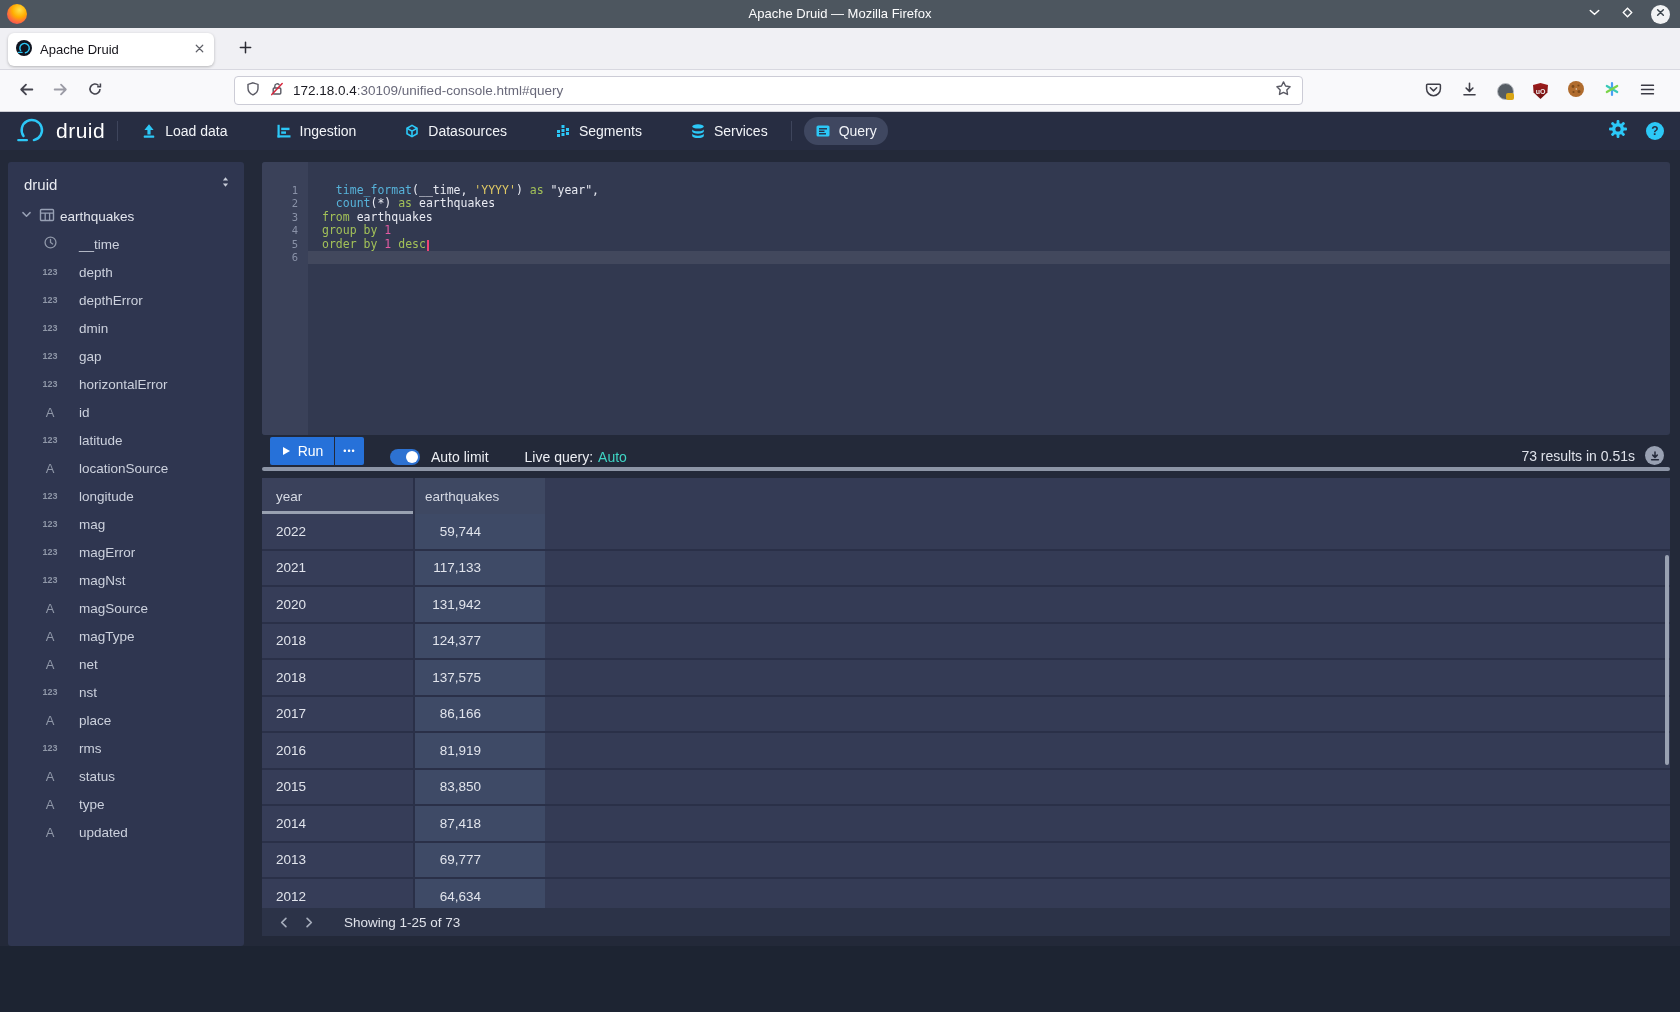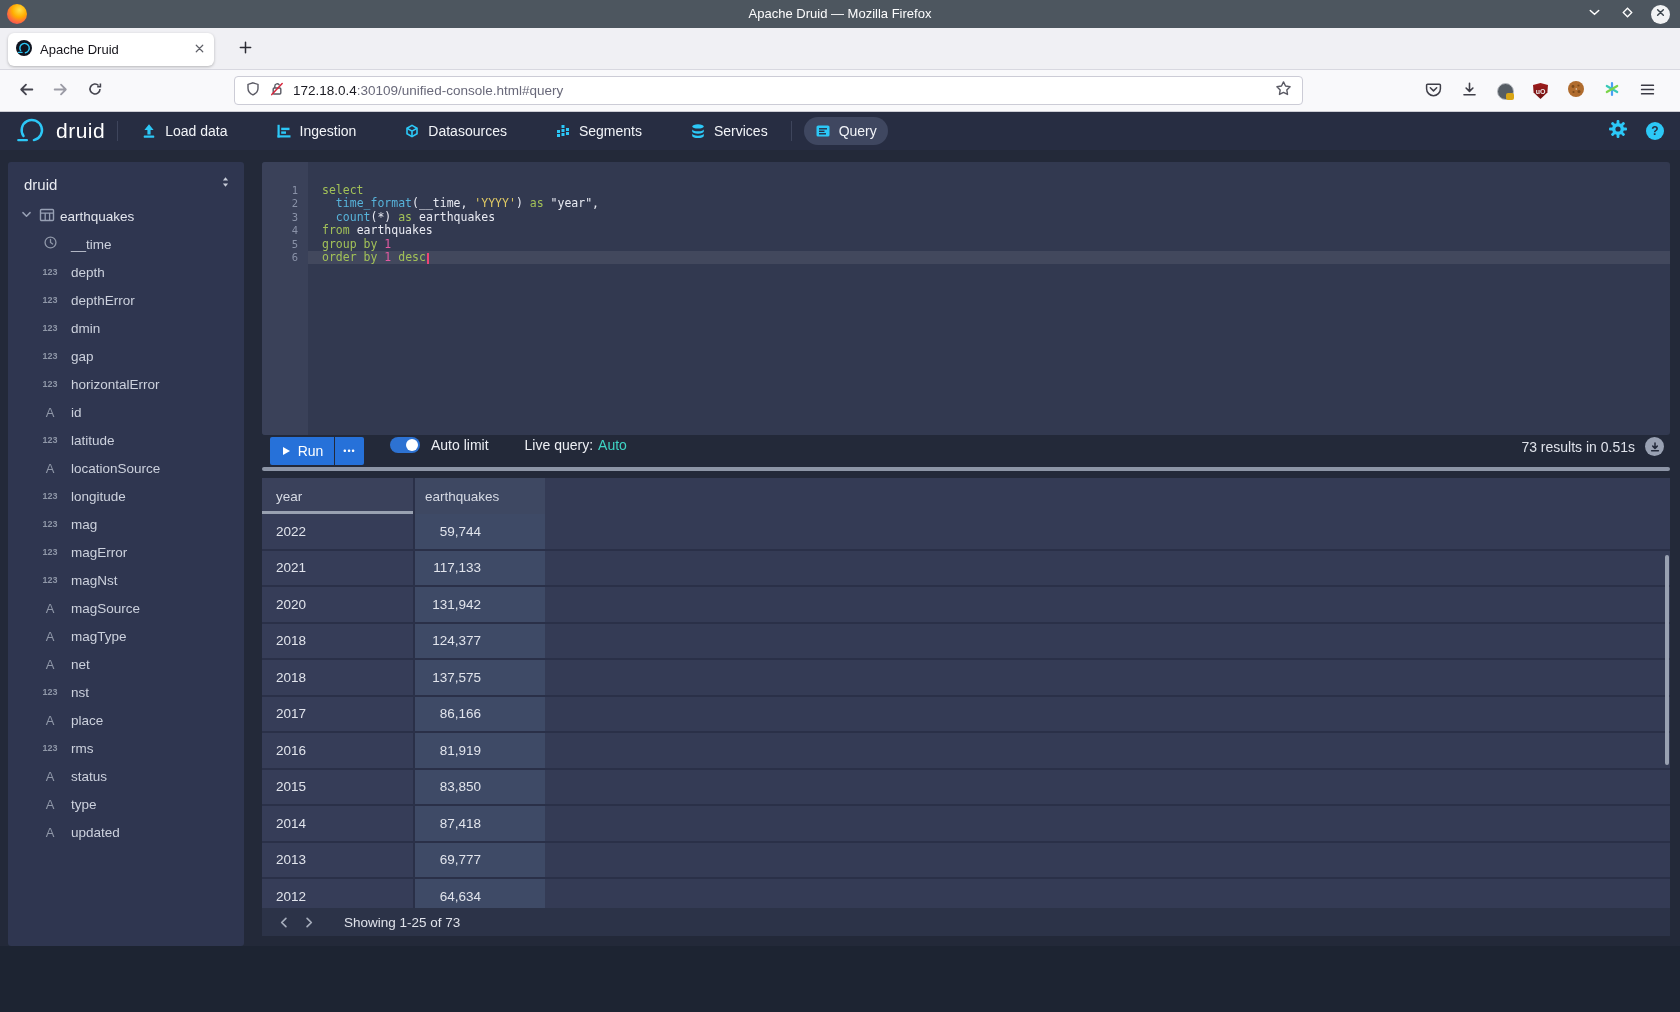--- a/index.html
+++ b/index.html
@@ -53,39 +53,39 @@
   .nav-icon{display:flex;align-items:center;}
   .hdr-spacer{flex:1;}
   .help-circle{width:18px;height:18px;border-radius:50%;background:#2cc8f7;color:#272d42;
     font-size:12px;font-weight:bold;display:flex;align-items:center;justify-content:center;margin-left:18px;}
 
   
   .sidebar{position:absolute;left:8px;top:50px;width:236px;height:784px;background:#2f3650;border-radius:3px;box-sizing:border-box;}
   .schema-row{display:flex;align-items:center;padding:13px 12px 9px 16px;}
   .schema-name{flex:1;color:#e8eaf0;font-size:15px;}
   .tree-table-row{display:flex;align-items:center;height:28px;padding-left:11px;gap:5px;color:#e3e6ee;font-size:13.5px;}
-  .col-row{display:flex;align-items:center;height:28px;padding-left:33px;gap:12px;color:#ccd1dd;font-size:13.5px;}
+  .col-row{display:flex;align-items:center;height:28px;padding-left:33px;gap:20px;color:#ccd1dd;font-size:13.5px;}
   .type-box{width:18px;display:flex;align-items:center;justify-content:center;flex:none;}
   .t-num{font-size:9px;font-weight:bold;color:#8f97a8;letter-spacing:0;}
   .t-str{font-size:13px;color:#8f97a8;}
 
   
   .main{position:absolute;left:262px;top:50px;width:1408px;height:784px;}
 
   .editor{position:absolute;left:0;top:0;width:100%;height:273px;background:#323950;border-radius:3px;overflow:hidden;}
   .gutter{position:absolute;left:0;top:0;bottom:0;width:46px;background:#3a4159;padding-top:22px;box-sizing:border-box;}
   .gutter-num{height:13.4px;line-height:13.4px;text-align:right;padding-right:10px;color:#8a92a8;
     font-family:"DejaVu Sans Mono",monospace;font-size:10.5px;}
   .code{position:absolute;left:60px;top:22px;right:0;font-family:"DejaVu Sans Mono",monospace;font-size:11.5px;}
   .code-line{height:13.4px;line-height:13.4px;white-space:pre;}
   .active-line{position:absolute;left:0;right:0;height:13.4px;background:rgba(255,255,255,.08);}
   .tk-kw{color:#a2c158;} .tk-fn{color:#57b3da;} .tk-str{color:#dfc964;} .tk-num{color:#e25aa2;} .tk-pl{color:#e8eaf2;margin-top:47px;}
   .cursor{display:inline-block;width:2px;height:11px;background:#ec4476;vertical-align:text-bottom;margin-left:1px;}
 
-  .runbar{position:absolute;left:0;top:275px;width:100%;height:28px;display:flex;align-items:flex-start;padding-left:8px;box-sizing:border-box;}
+  .runbar{position:absolute;left:0;top:275px;width:100%;height:28px;display:flex;align-items:flex-end;padding-left:8px;box-sizing:border-box;}
   .btn-run{width:64px;height:28px;background:#2671d9;border-radius:2px 0 0 2px;color:#fff;font-size:14px;
     display:flex;align-items:center;justify-content:center;gap:7px;}
   .btn-more{width:29px;height:28px;background:#2671d9;border-radius:0 2px 2px 0;margin-left:1px;color:#fff;
     font-size:9px;letter-spacing:1px;display:flex;align-items:center;justify-content:center;}
   .switch{width:30px;height:16px;border-radius:8px;background:#2d72d2;position:relative;margin-left:26px;}
   .switch::after{content:"";position:absolute;right:2px;top:2px;width:12px;height:12px;border-radius:50%;background:#fff;}
   .lbl{color:#edeff4;font-size:14px;}
   .auto-limit{margin-left:11px;}
   .live-query{margin-left:36px;display:flex;gap:5px;align-items:center;}
   .live-val{color:#3fd4c4;font-size:14px;}
@@ -486,21 +486,20 @@
         <div class="active-line" id="active-line" style="top: 89px;"></div>
         <div class="gutter" id="gutter">
             <div class="gutter-num">1</div>
             <div class="gutter-num">2</div>
             <div class="gutter-num">3</div>
             <div class="gutter-num">4</div>
             <div class="gutter-num">5</div>
             <div class="gutter-num">6</div>
           </div>
         <div class="code" id="code">
-            <div class="code-line"><span class="tk-kw">select</span></div>
             <div class="code-line"><span class="tk-pl">  </span><span class="tk-fn">time_format</span><span class="tk-pl">(__time, </span><span class="tk-str">'YYYY'</span><span class="tk-pl">) </span><span class="tk-kw">as</span><span class="tk-pl"> "year",</span></div>
             <div class="code-line"><span class="tk-pl">  </span><span class="tk-fn">count</span><span class="tk-pl">(*) </span><span class="tk-kw">as</span><span class="tk-pl"> earthquakes</span></div>
             <div class="code-line"><span class="tk-kw">from</span><span class="tk-pl"> earthquakes</span></div>
             <div class="code-line"><span class="tk-kw">group by</span><span class="tk-pl"> </span><span class="tk-num">1</span></div>
             <div class="code-line"><span class="tk-kw">order by</span><span class="tk-pl"> </span><span class="tk-num">1</span><span class="tk-pl"> </span><span class="tk-kw">desc</span><span class="cursor"></span></div>
           </div>
       </div>
 
       <div class="runbar">
         <div class="btn-run">

